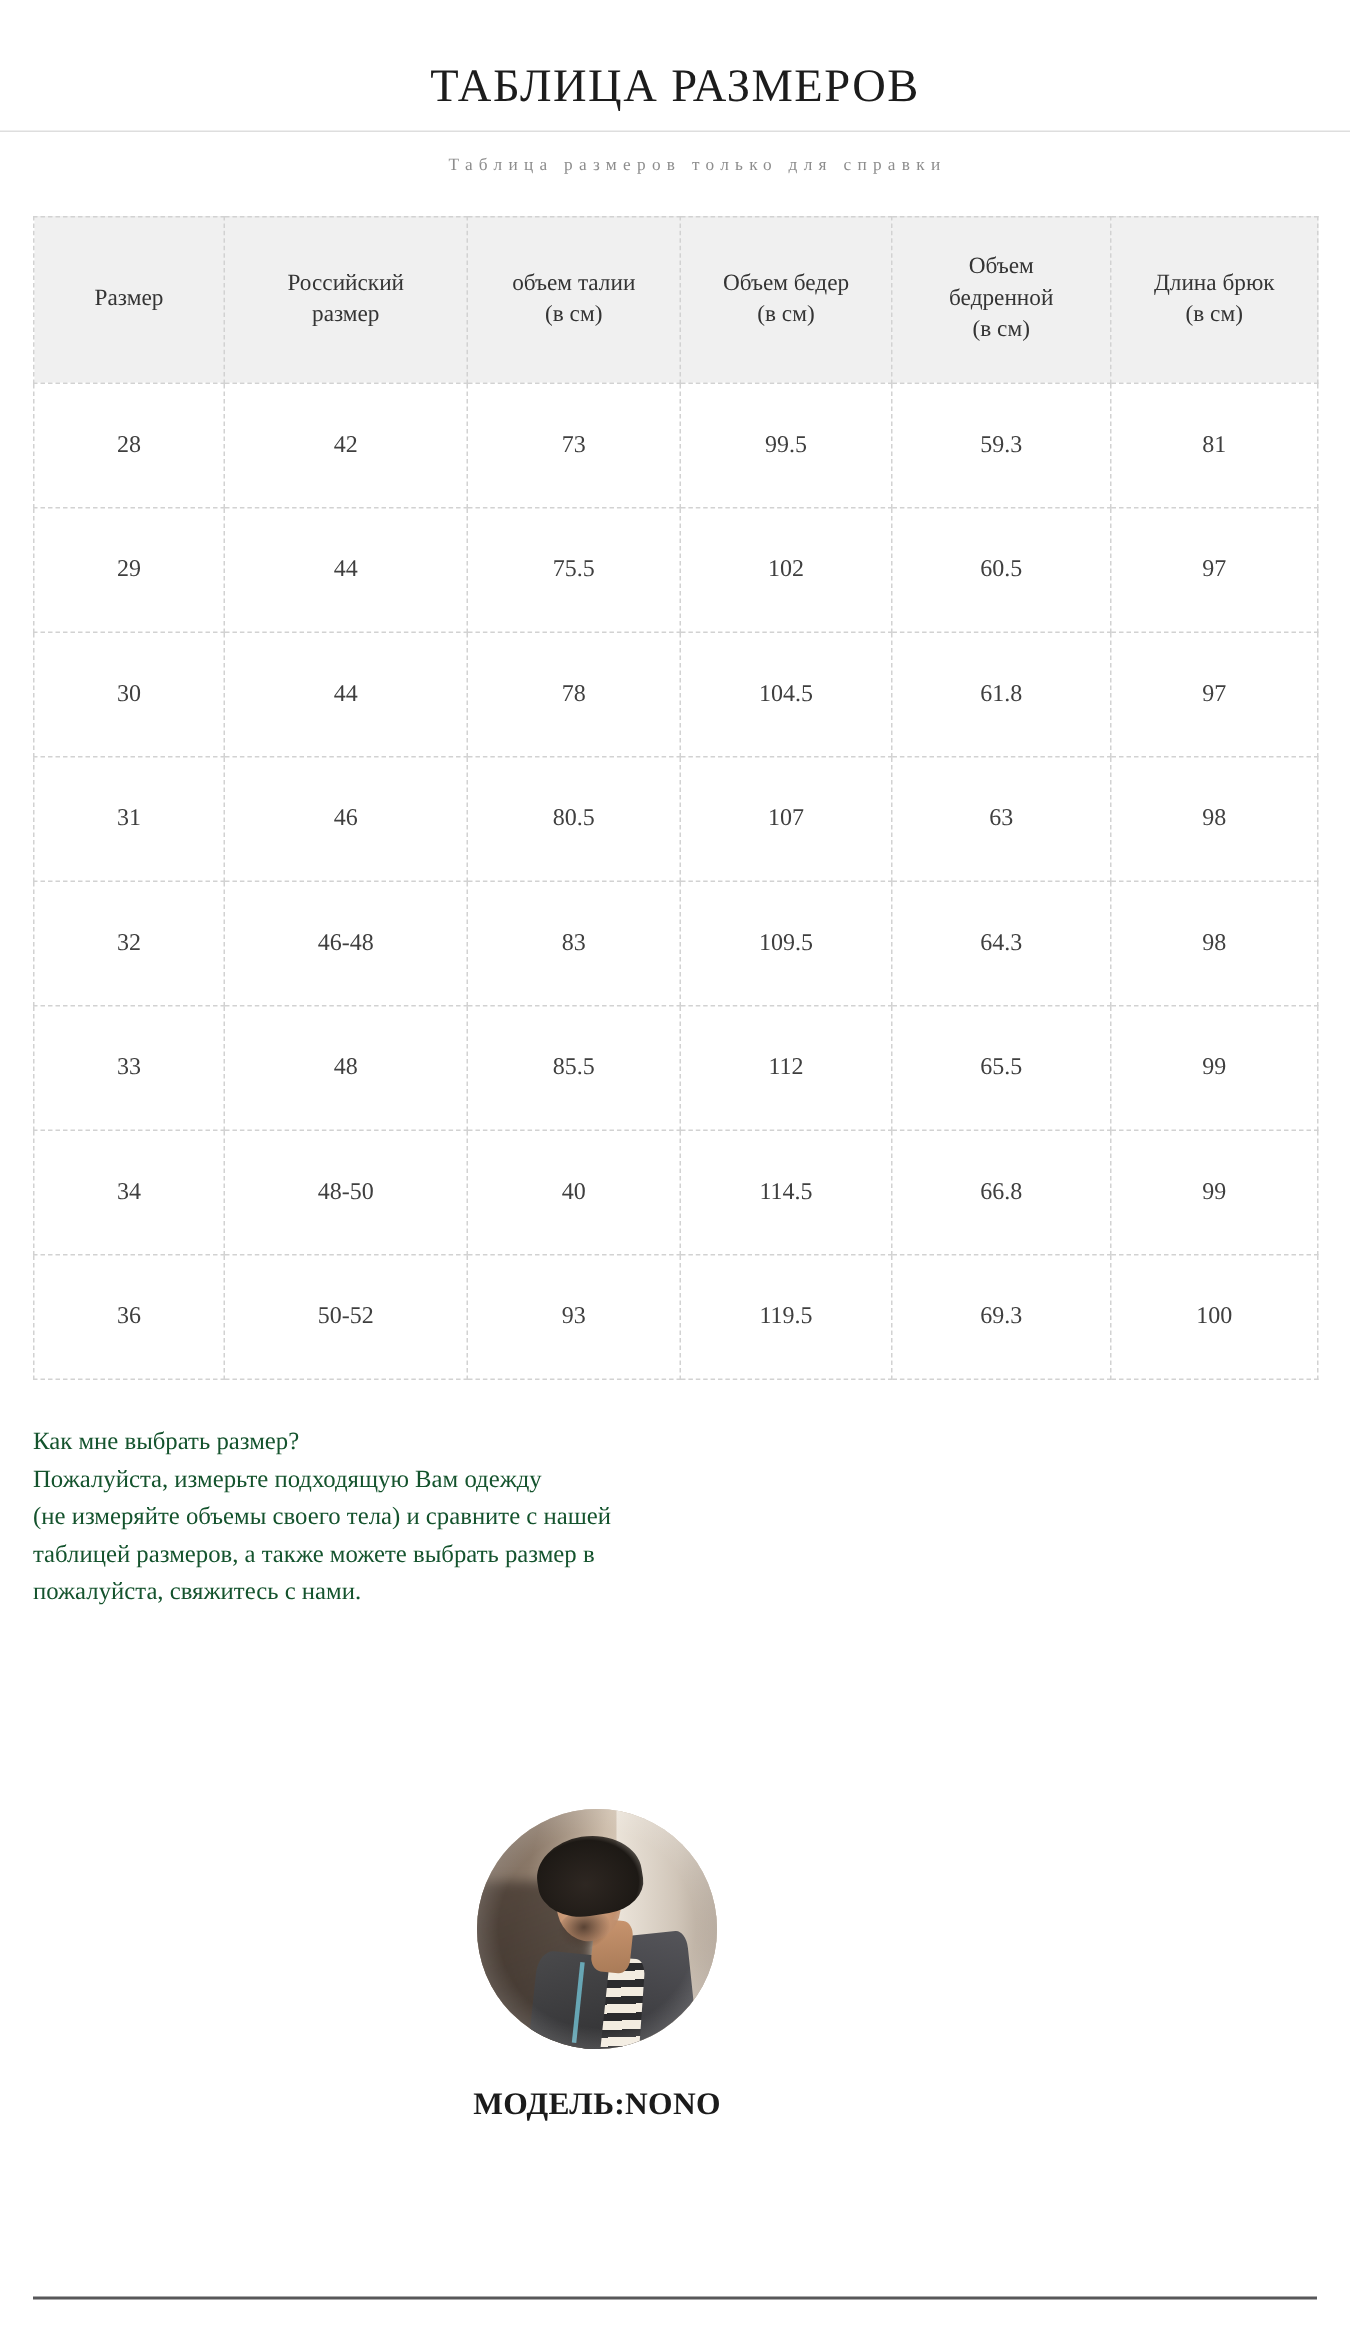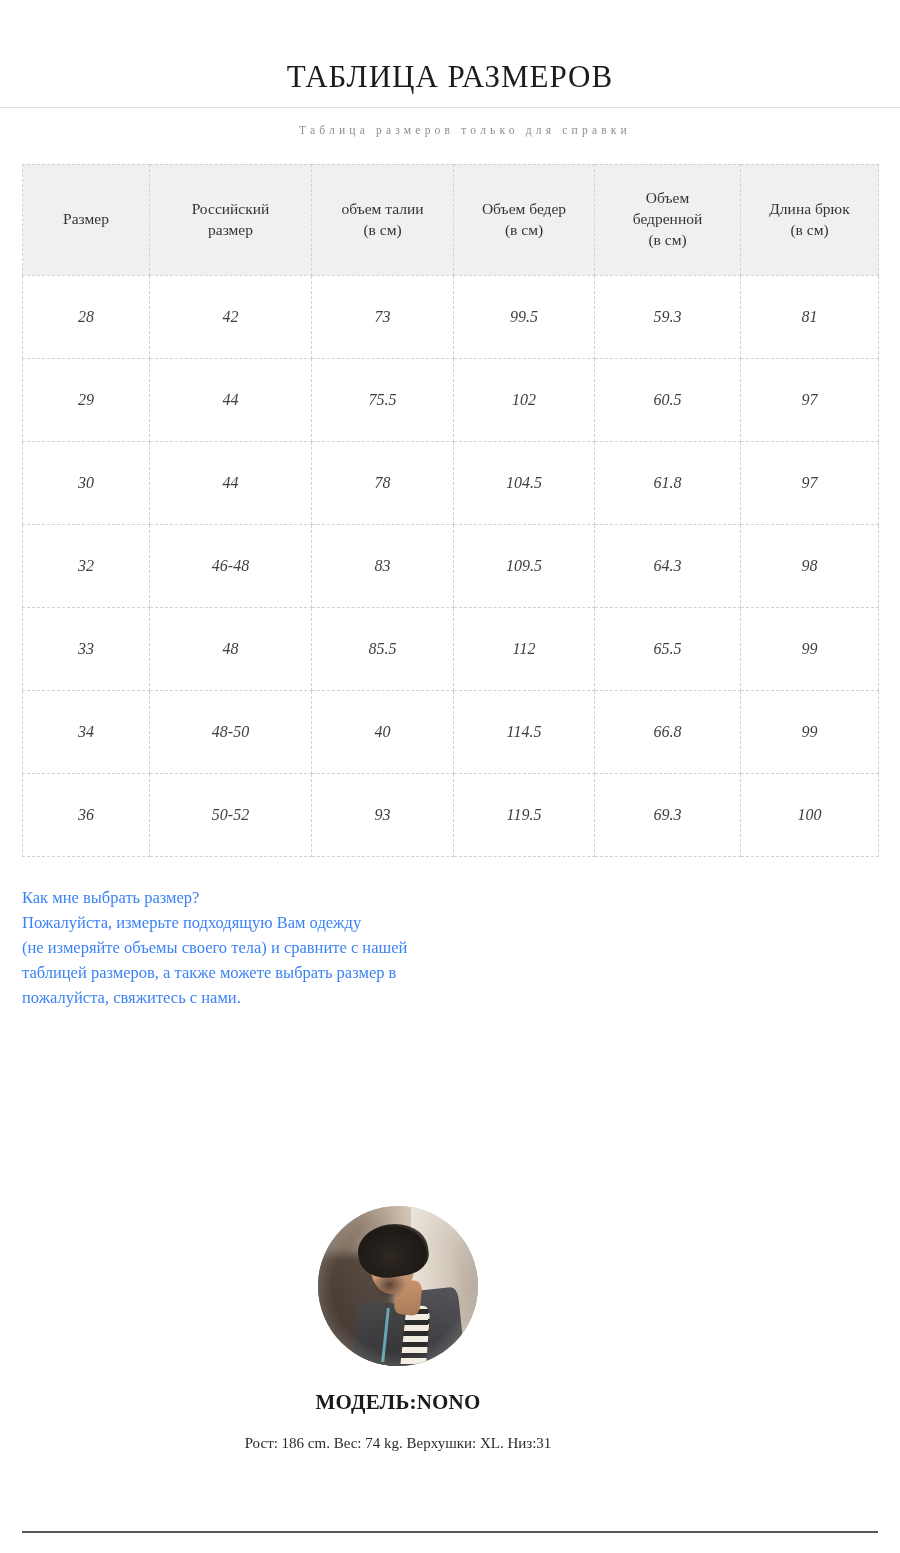--- a/index.html
+++ b/index.html
@@ -17,21 +17,21 @@
   }
 
   
   .page-title {
     text-align: center;
     font-size: 31px;
     letter-spacing: 1px;
     color: #1c1c1c;
     font-weight: normal;
     margin: 0;
-    padding-top: 58px;
+    padding-top: 38px;
     line-height: 1.25;
     font-family: "Liberation Serif", "DejaVu Serif", serif;
   }
   .title-rule {
     height: 1px;
     background: #dedede;
     width: 100%;
     margin-top: 10px;
   }
   .page-subtitle {
@@ -68,36 +68,35 @@
     font-size: 15.5px;
     height: 102px;
     line-height: 1.35;
     padding: 4px 6px;
     color: #343434;
   }
   table.size-table tbody td {
     height: 80px;
     font-size: 16px;
     color: #3f3f3f;
-    font-style: italic;
   }
   
   col.c0 { width: 127px; }
   col.c1 { width: 162px; }
   col.c2 { width: 142px; }
   col.c3 { width: 141px; }
   col.c4 { width: 146px; }
   col.c5 { width: 138px; }
 
   
   .note {
     margin: 28px 0 0 22px;
     font-size: 16.5px;
     line-height: 1.52;
-    color: #3b82f6;
+    color: #14532d;
     width: 700px;
   }
   .note-line { display: block; white-space: pre; }
 
   
   .model-block {
     position: absolute;
     left: 0;
     top: 1206px;
     width: 796px;
@@ -311,20 +310,28 @@
           <td>60.5</td>
           <td>97</td>
         </tr>
         <tr>
           <td>30</td>
           <td>44</td>
           <td>78</td>
           <td>104.5</td>
           <td>61.8</td>
           <td>97</td>
+        </tr>
+        <tr>
+          <td>31</td>
+          <td>46</td>
+          <td>80.5</td>
+          <td>107</td>
+          <td>63</td>
+          <td>98</td>
         </tr>
         <tr>
           <td>32</td>
           <td>46-48</td>
           <td>83</td>
           <td>109.5</td>
           <td>64.3</td>
           <td>98</td>
         </tr>
         <tr>
@@ -372,16 +379,15 @@
     <div class="ph-stripes"></div>
     <div class="ph-jacket-l"></div>
     <div class="ph-zip"></div>
     <div class="ph-neck"></div>
     <div class="ph-face"></div>
     <div class="ph-beard"></div>
     <div class="ph-hair"></div>
     <div class="ph-vignette"></div>
   </div>
   <div class="model-name">МОДЕЛЬ:NONO</div>
-  <div class="model-specs">Рост: 186 cm. Вес: 74 kg. Верхушки: XL. Низ:31</div>
 </div>
 
 <div class="bottom-rule"></div>
 
 </body></html>

